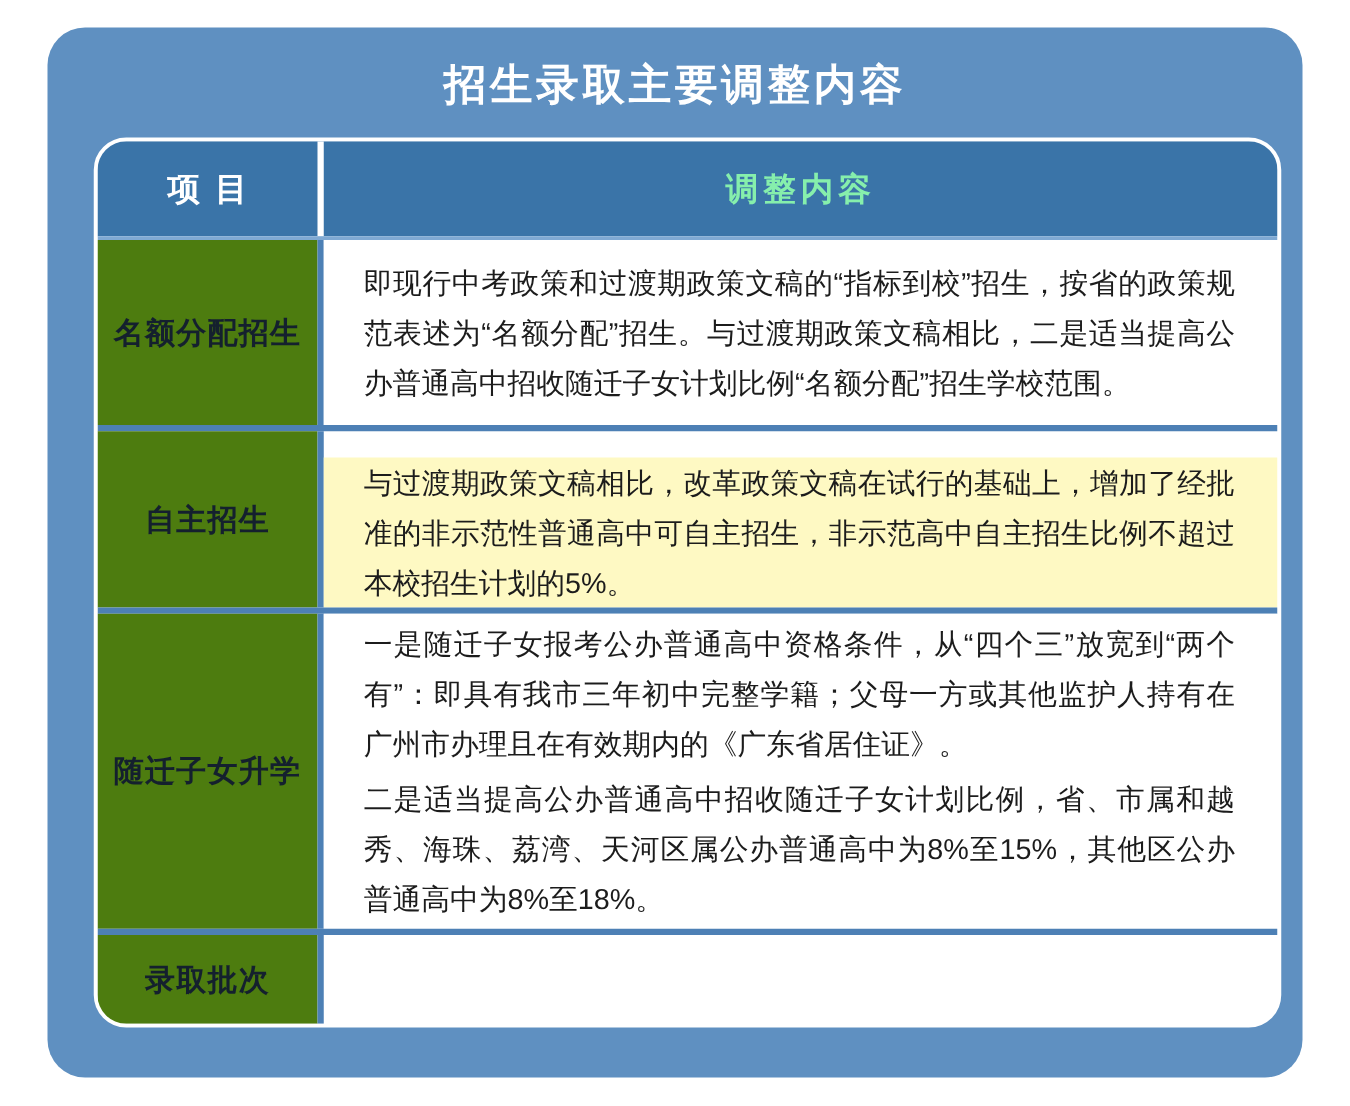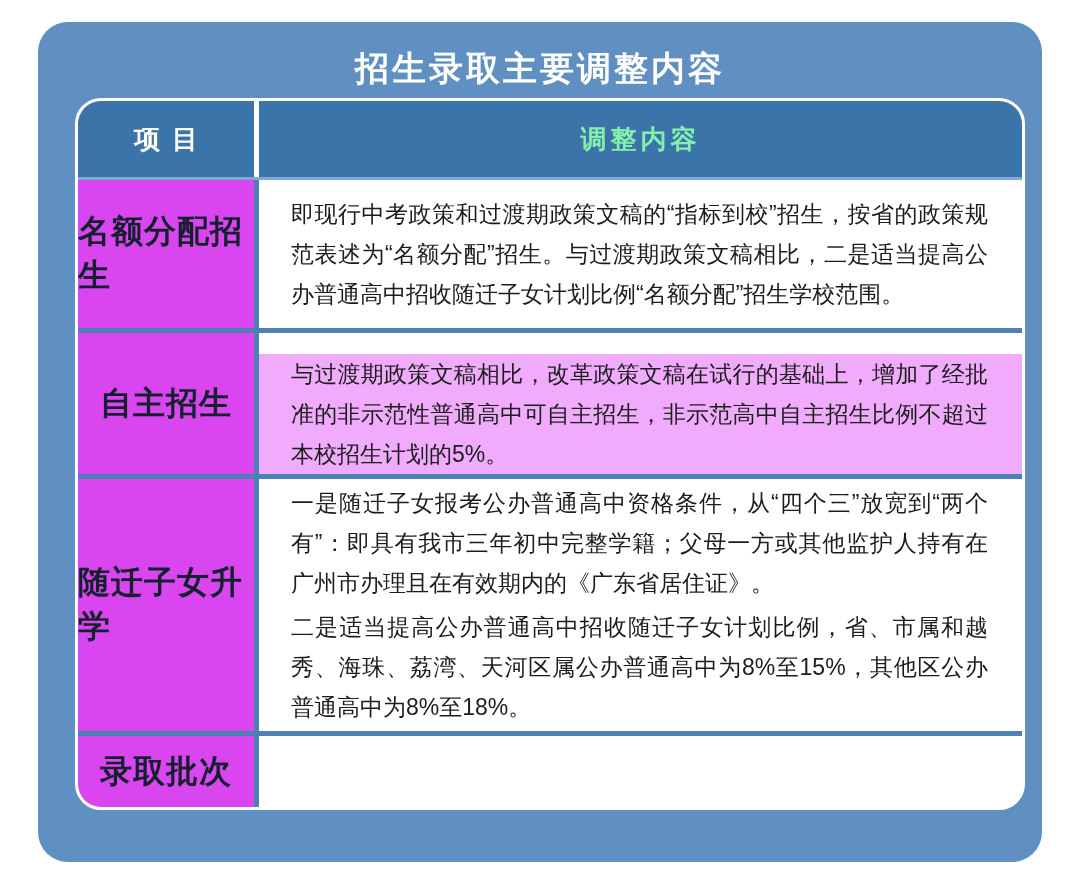--- a/index.html
+++ b/index.html
@@ -32,21 +32,21 @@
     text-align: center;
     color: #ffffff;
     font-size: 34px;
     font-weight: 800;
     letter-spacing: 3px;
     line-height: 40px;
   }
   .table-wrap {
     position: absolute;
     left: 37px;
-    top: 76px;
+    top: 88px;
     width: 950px;
     height: 712px;
     box-sizing: border-box;
     border: 3px solid #ffffff;
     border-radius: 26px;
     overflow: hidden;
     display: flex;
     flex-direction: column;
     background: #ffffff;
   }
@@ -87,26 +87,26 @@
   }
   .hdiv {
     flex: 0 0 5px;
     background: #4d80b5;
   }
   .trow {
     display: flex;
   }
   .trow .td-item {
     flex: 0 0 176px;
-    background: #d946ef;
+    background: #4d7c0f;
     display: flex;
     align-items: center;
     justify-content: center;
     color: #14202e;
-    font-size: 32px;
+    font-size: 24px;
     font-weight: 600;
     letter-spacing: 1px;
   }
   .trow .td-vdiv {
     flex: 0 0 5px;
     background: #4d80b5;
   }
   .trow .td-content {
     flex: 1;
     display: flex;
@@ -120,21 +120,21 @@
     line-height: 40px;
     text-align: justify;
   }
   .td-content p {
     margin: 0;
   }
   .td-content p + p {
     margin-top: 4px;
   }
   .row-white .td-content { background: #ffffff; }
-  .row-blue  .td-content { background: #f0abfc; margin-top: 21px; }
+  .row-blue  .td-content { background: #fef9c3; margin-top: 21px; }
   .row-1 { flex: 0 0 148px; }
   .row-2 { flex: 0 0 136px; }
   .row-3 { flex: 0 0 252px; }
   .row-4 { flex: 1 1 auto; }
 </style>
 </head>
 <body>
 
 <div class="stage">
   <div class="card">

